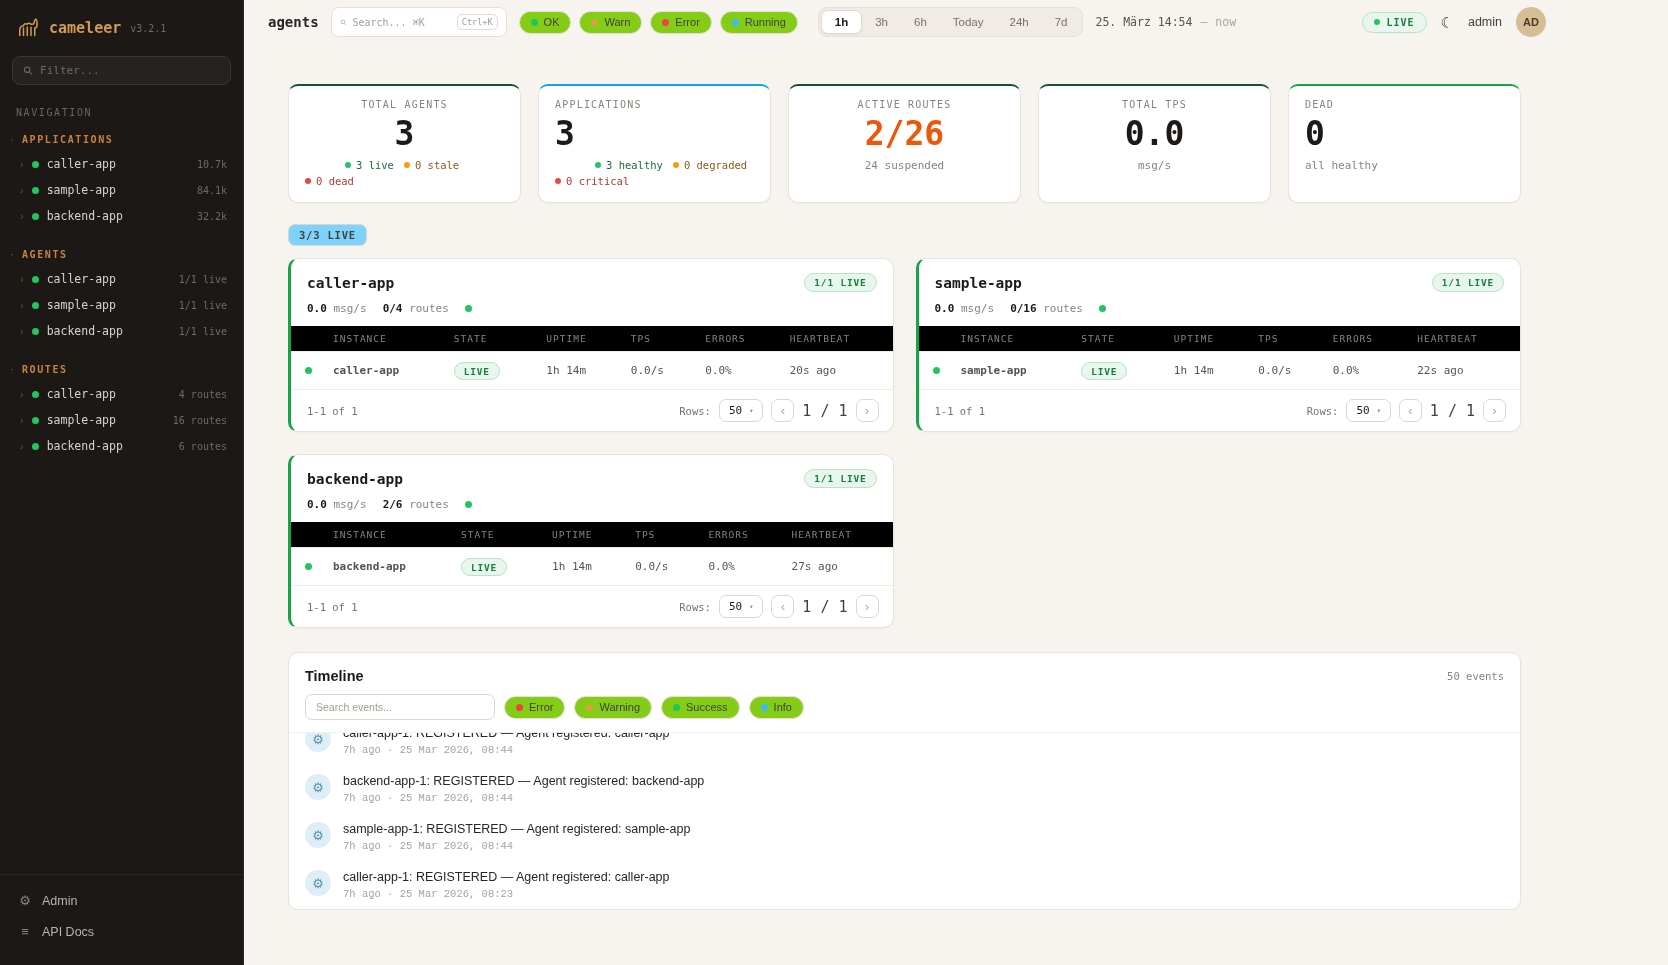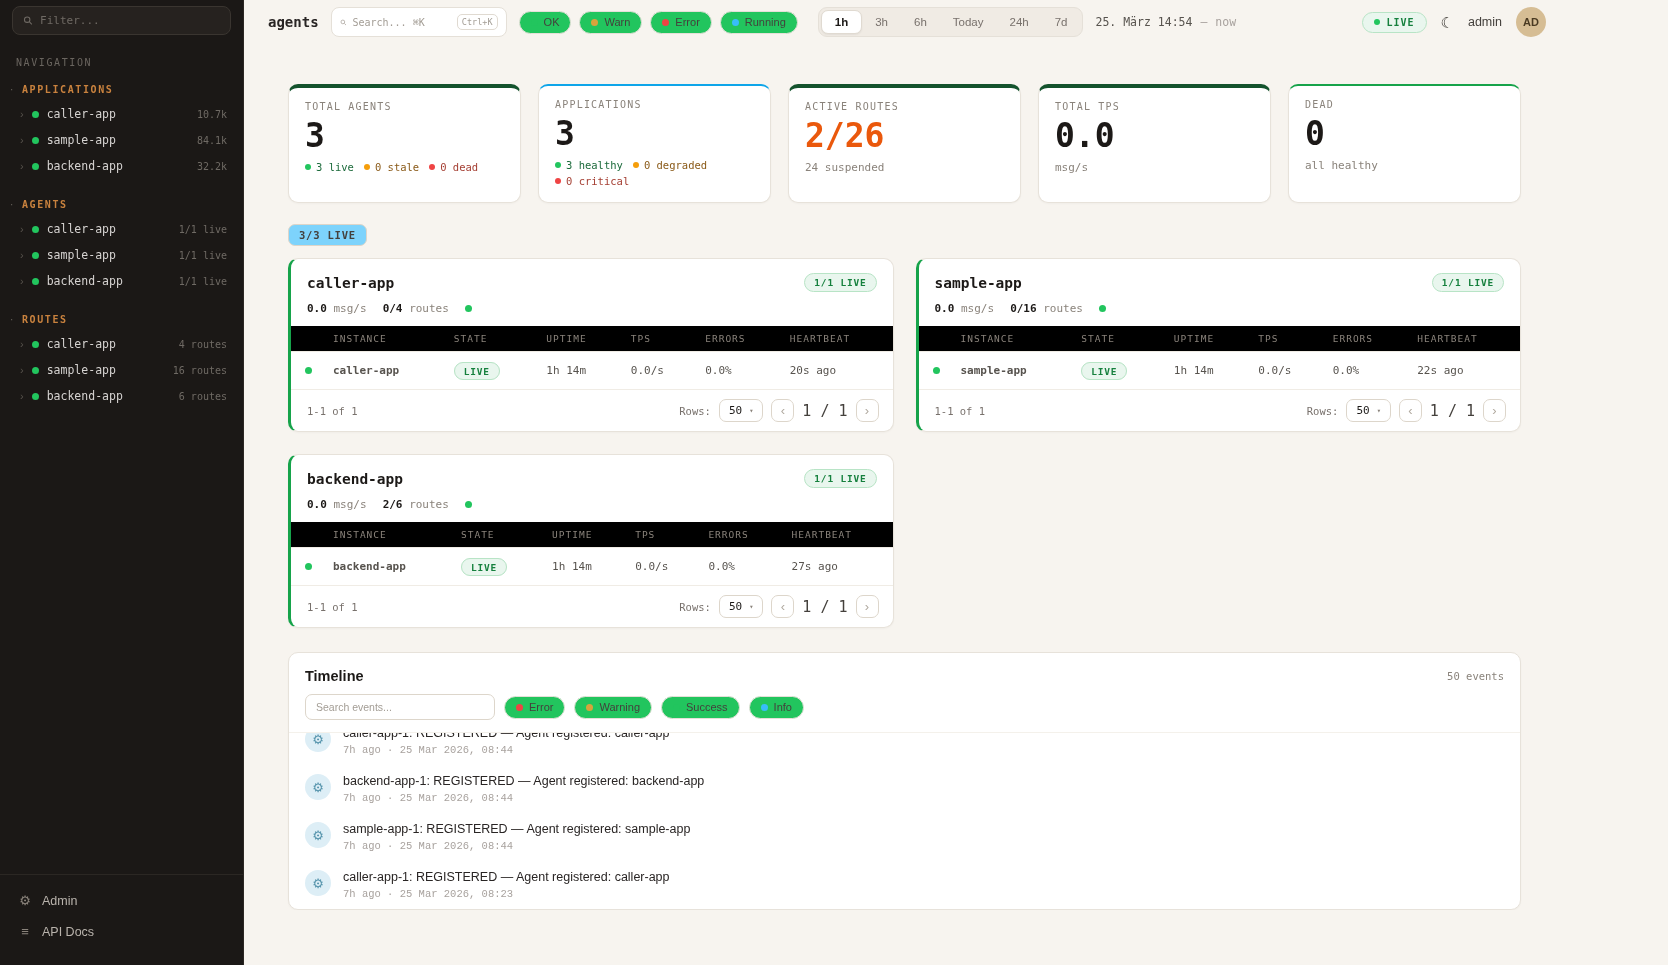--- a/index.html
+++ b/index.html
@@ -35,48 +35,48 @@
   .foot-icon { color:#8a837b; font-size:13px; width:14px; text-align:center; }
 
   
   .main { flex:1; display:flex; flex-direction:column; overflow:hidden; }
   .topbar { height:44px; display:flex; align-items:center; gap:12px; padding:0 122px 0 24px; flex-shrink:0; }
   .page-title { font-family:"DejaVu Sans Mono", monospace; font-weight:bold; font-size:14px; color:#292524; }
   .search-box { width:176px; background:#fff; border:1px solid #e5e0d8; border-radius:8px; display:flex; align-items:center; gap:6px; padding:6px 8px; }
   .search-box input { border:none; outline:none; background:transparent; font-family:"DejaVu Sans Mono", monospace; font-size:10px; color:#57534e; width:100%; }
   .search-box input::placeholder { color:#a39d95; }
   .kbd { border:1px solid #e0dad1; border-radius:5px; font-family:"DejaVu Sans Mono", monospace; font-size:8.5px; color:#a39d95; padding:2px 4px; white-space:nowrap; }
-  .chip { display:inline-flex; align-items:center; gap:6px; background:#22c55e; border:1px solid #e5e0d8; border-radius:999px; padding:4.5px 11px; font-size:11px; color:#44403c; cursor:pointer; white-space:nowrap; }
+  .chip { display:inline-flex; align-items:center; gap:6px; background:#84cc16; border:1px solid #e5e0d8; border-radius:999px; padding:4.5px 11px; font-size:11px; color:#44403c; cursor:pointer; white-space:nowrap; }
   .chip-group { display:flex; gap:8px; }
   .segmented { display:flex; align-items:center; background:#f0ebe4; border:1px solid #e5e0d8; border-radius:9px; padding:2px; margin-left:8px; }
   .seg-btn { border:none; background:transparent; padding:5px 13px; font-family:"Liberation Sans", sans-serif; font-size:11.5px; color:#78716c; border-radius:7px; cursor:pointer; white-space:nowrap; }
   .seg-btn.active { background:#fff; color:#1c1917; font-weight:bold; border:1px solid #e0dad1; box-shadow:0 1px 2px rgba(0,0,0,.06); }
   .datetime { font-family:"DejaVu Sans Mono", monospace; font-size:11.5px; color:#57534e; display:flex; gap:8px; align-items:center; white-space:nowrap; }
   .dt-dim { color:#a8a29e; }
   .topbar-right { margin-left:auto; display:flex; align-items:center; gap:14px; }
   .live-pill { display:inline-flex; align-items:center; gap:6px; background:#e9f6ee; border:1px solid #b8e4c6; border-radius:999px; padding:4px 11px; font-family:"DejaVu Sans Mono", monospace; font-size:10px; font-weight:bold; letter-spacing:1px; color:#15803d; }
   .live-pill .sdot { width:6px; height:6px; }
   .moon-btn { background:none; border:none; font-size:15px; color:#44403c; cursor:pointer; line-height:1; }
   .username { font-size:12.5px; color:#44403c; }
   .avatar { width:30px; height:30px; border-radius:50%; background:#d6bd94; color:#4a3a22; font-size:11px; font-weight:bold; display:flex; align-items:center; justify-content:center; cursor:pointer; }
 
   
   .content { padding:40px 147px 0 44px; overflow:hidden; }
   .stats-row { display:grid; grid-template-columns:repeat(5,1fr); gap:17px; }
   .stat-card { background:#fff; border:1px solid #e7e2da; border-radius:10px; padding:13px 16px 15px; box-shadow:0 1px 2px rgba(0,0,0,.03); }
-  .stat-card.acc-orange { border-top:4px solid #14532d; }
+  .stat-card.acc-orange { border-top:2px solid #14532d;text-align:center; }
   .stat-card.acc-blue   { border-top:2px solid #0ea5e9; }
   .stat-card.acc-green  { border-top:2px solid #16a34a; }
   .stat-label { font-family:"DejaVu Sans Mono", monospace; font-size:10px; letter-spacing:1.2px; color:#8a837b; }
   .stat-value { font-family:"DejaVu Sans Mono", monospace; font-size:33px; font-weight:bold; color:#1c1917; margin:7px 0 9px; line-height:1; }
   .stat-value.orange { color:#ea580c; }
   .stat-meta { display:flex; flex-wrap:wrap; gap:4px 10px; font-family:"DejaVu Sans Mono", monospace; font-size:10.5px; }
   .meta-item { display:inline-flex; align-items:center; gap:5px; }
   .meta-item .sdot { width:6px; height:6px; }
-  .m-green { color:#1d6b3c; }
+  .m-green { color:#1d6b3c;margin-left:40px; }
   .m-amber { color:#8a5a18; }
   .m-red   { color:#a53f33; }
   .stat-sub { font-family:"DejaVu Sans Mono", monospace; font-size:11px; color:#8a837b; }
 
   .live-summary { display:inline-flex; align-items:center; margin:21px 0 10px; background:#7dd3fc; border:1px solid #ddd5c9; border-radius:7px; padding:4px 10px; font-family:"DejaVu Sans Mono", monospace; font-size:10.5px; font-weight:bold; letter-spacing:.8px; color:#44403c; }
 
   
   .apps-grid { display:grid; grid-template-columns:1fr 1fr; gap:22px; margin-top:2px; }
   .app-card { background:#fff; border:1px solid #e7e2da; border-left:3px solid #16a34a; border-radius:10px; overflow:hidden; box-shadow:0 1px 2px rgba(0,0,0,.03); align-self:start; }
   .app-head { display:flex; align-items:center; justify-content:space-between; padding:14px 16px 6px; }
@@ -113,20 +113,27 @@
   .event-item { display:flex; align-items:flex-start; gap:12px; padding:9px 0; }
   .event-item.clipped { margin-top:-16px; }
   .ev-icon { width:26px; height:26px; border-radius:50%; background:#ddeef6; color:#5795ad; font-size:13px; display:flex; align-items:center; justify-content:center; flex-shrink:0; }
   .ev-title { font-size:12.5px; color:#292524; }
   .ev-time { font-family:Liberation Mono, monospace; font-size:10.5px; color:#a8a29e; margin-top:4px; }
 </style>
 </head>
 <body>
 
 <aside class="sidebar">
+  <div class="logo-row">
+    <svg width="24" height="24" viewBox="0 0 32 32" fill="none" stroke="#d29a58" stroke-width="2" stroke-linecap="round" stroke-linejoin="round">
+      <path d="M5 26 L5 18 Q6 13 10 13 Q11 9 14.5 11 Q17 8 20 11 L22 11 Q24.5 11 24.5 6.5 L26.5 4 L28 7 L28 12 Q28 16 25 16 L25 26 M10 26 L10 16 M15 26 L15 14.5 M20 26 L20 15"></path>
+    </svg>
+    <span class="logo-name">cameleer</span>
+    <span class="logo-ver">v3.2.1</span>
+  </div>
 
   <div class="filter-box">
     <svg width="11" height="11" viewBox="0 0 24 24" fill="none" stroke="#6f6a64" stroke-width="2.5">
         <circle cx="10" cy="10" r="6.5"></circle>
         <line x1="15.5" y1="15.5" x2="21" y2="21"></line>
       </svg>
     <input type="text" placeholder="Filter..." style="">
   </div>
 
   <div class="nav-label">NAVIGATION</div>

